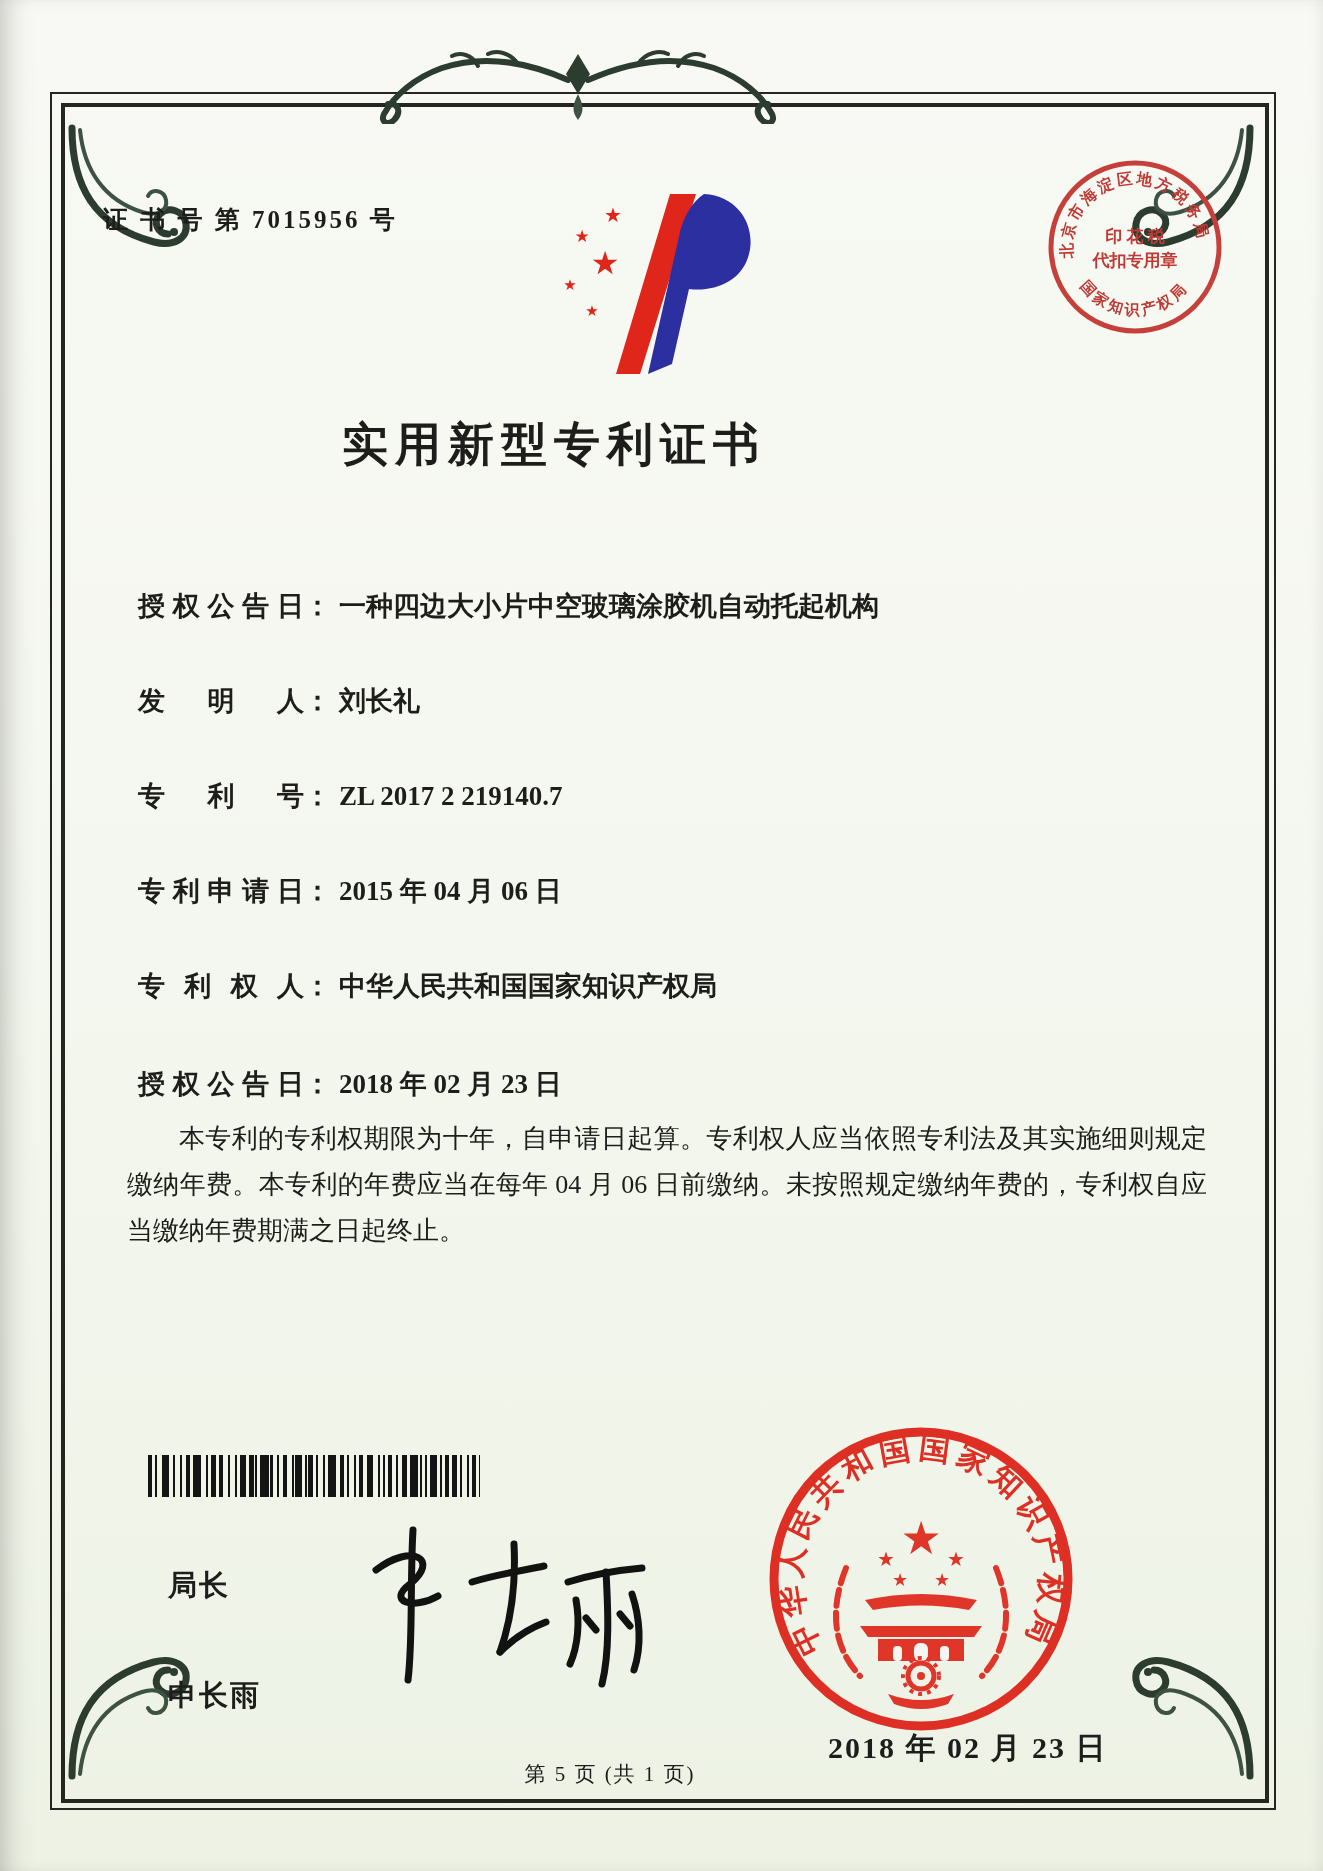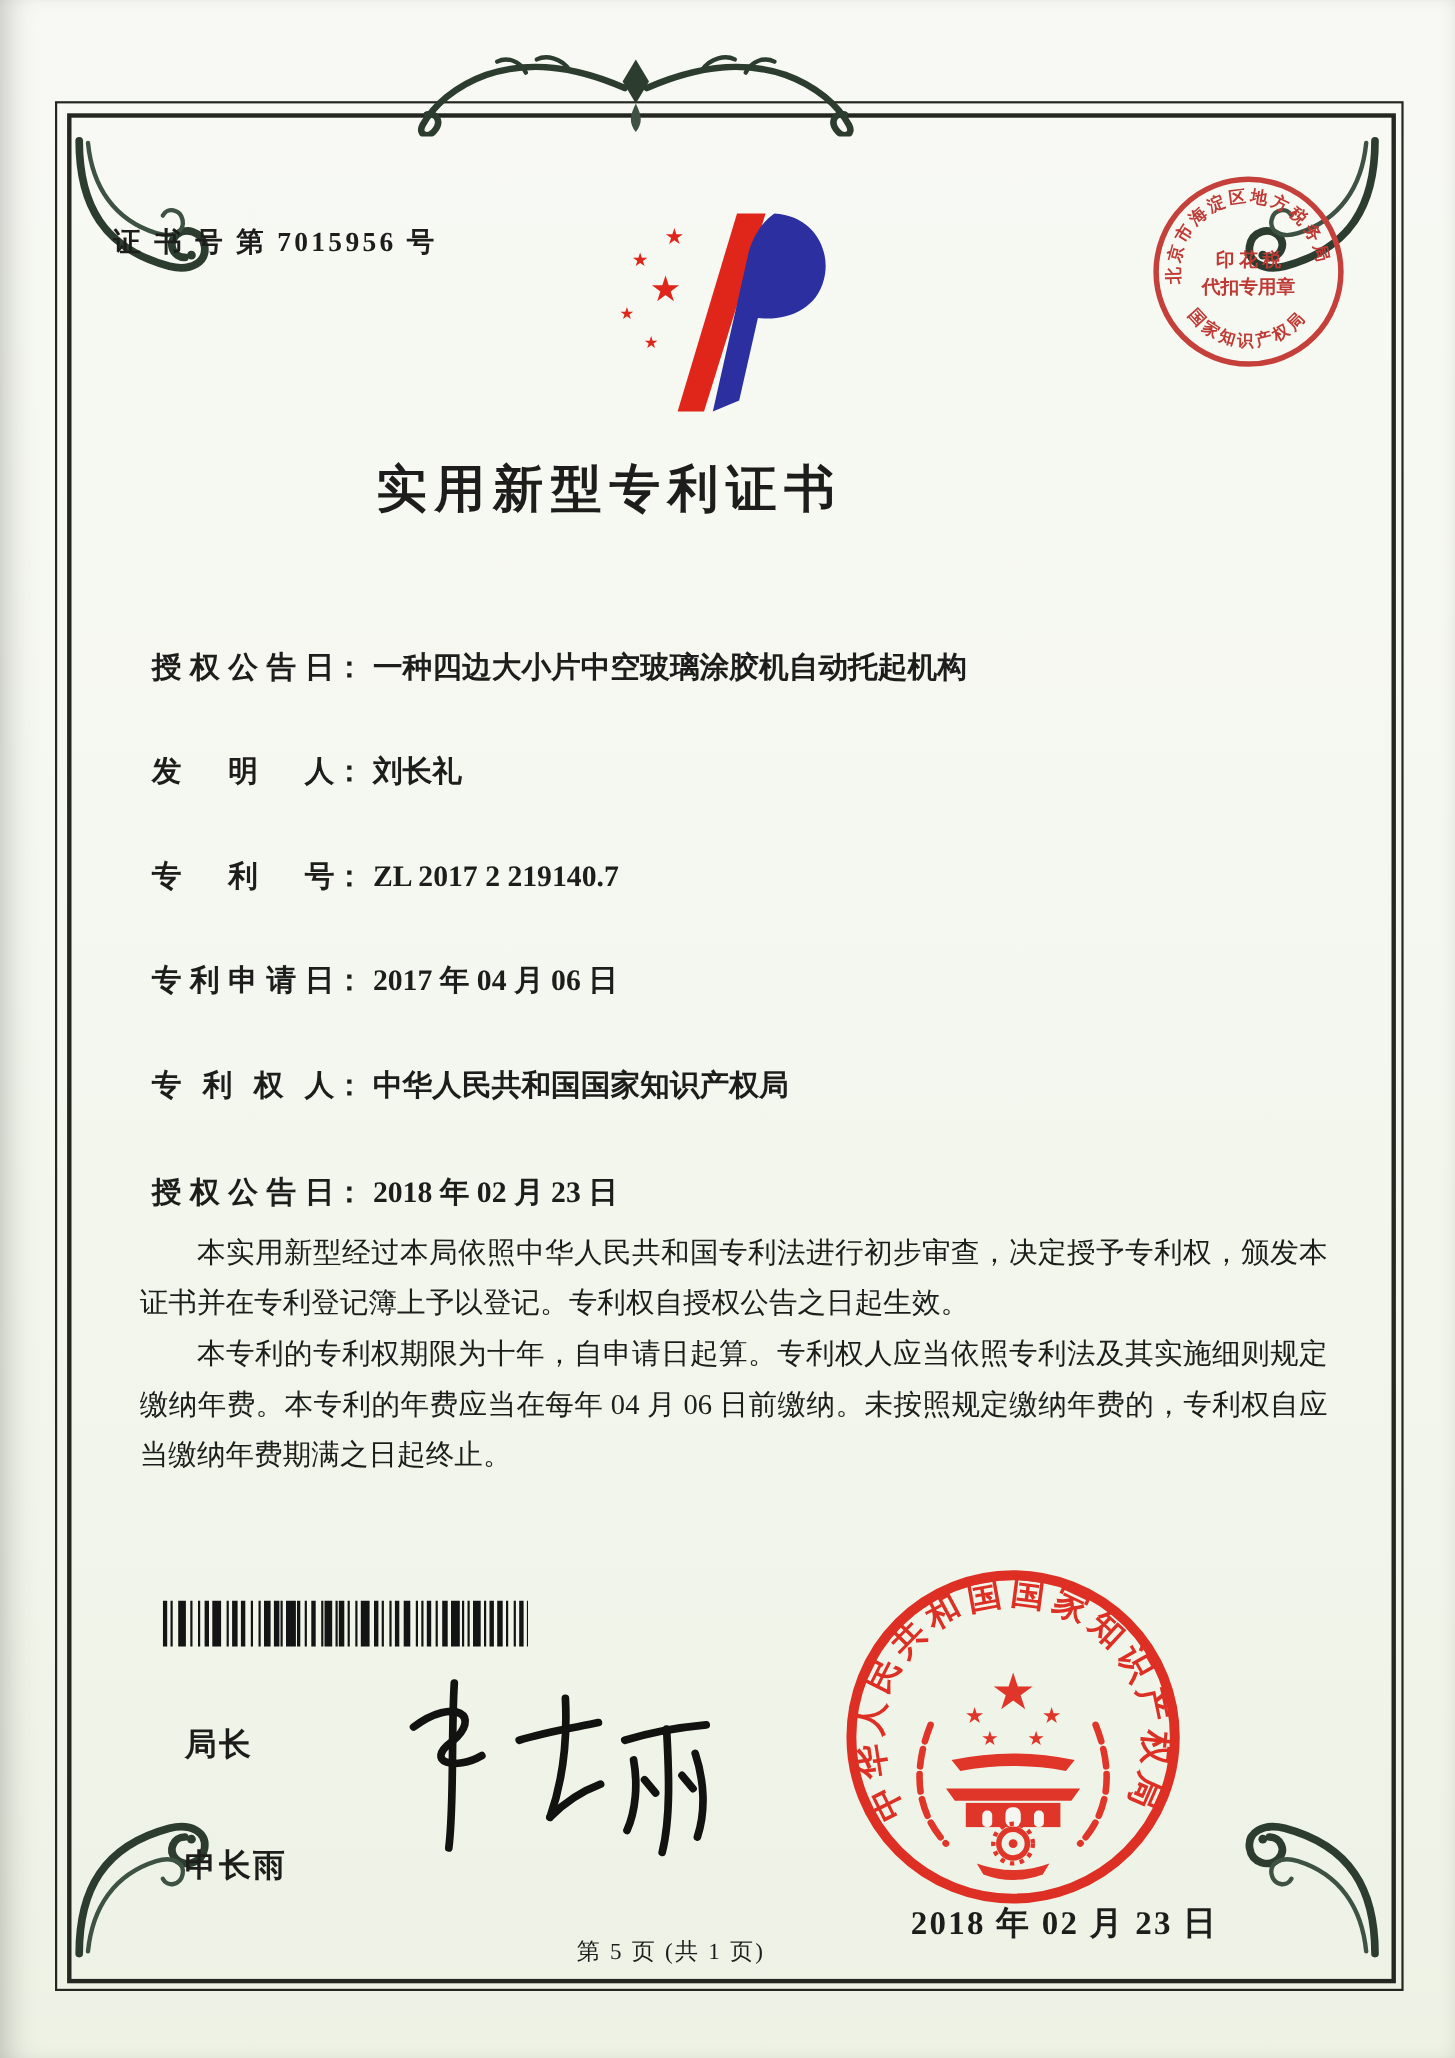--- a/index.html
+++ b/index.html
@@ -109,31 +109,30 @@
   <div class="field" style="top:588px">
     <span class="flabel">授权公告日</span><span class="fcolon">：</span><span class="fvalue">一种四边大小片中空玻璃涂胶机自动托起机构</span>
   </div>
   <div class="field" style="top:683px">
     <span class="flabel">发明人</span><span class="fcolon">：</span><span class="fvalue">刘长礼</span>
   </div>
   <div class="field" style="top:778px">
     <span class="flabel">专利号</span><span class="fcolon">：</span><span class="fvalue">ZL 2017 2 219140.7</span>
   </div>
   <div class="field" style="top:873px">
-    <span class="flabel">专利申请日</span><span class="fcolon">：</span><span class="fvalue">2017 年 04 月 06 日</span>
+    <span class="flabel">专利申请日</span><span class="fcolon">：</span><span class="fvalue">2015 年 04 月 06 日</span>
   </div>
   <div class="field" style="top:968px">
     <span class="flabel">专利权人</span><span class="fcolon">：</span><span class="fvalue">中华人民共和国国家知识产权局</span>
   </div>
   <div class="field" style="top:1066px">
     <span class="flabel">授权公告日</span><span class="fcolon">：</span><span class="fvalue">2018 年 02 月 23 日</span>
   </div>
 
   <div class="body-text">
-    <p>本实用新型经过本局依照中华人民共和国专利法进行初步审查，决定授予专利权，颁发本证书并在专利登记簿上予以登记。专利权自授权公告之日起生效。</p>
     <p>本专利的专利权期限为十年，自申请日起算。专利权人应当依照专利法及其实施细则规定缴纳年费。本专利的年费应当在每年 04 月 06 日前缴纳。未按照规定缴纳年费的，专利权自应当缴纳年费期满之日起终止。</p>
   </div>
 
   <div class="barcode"><i style="width:4.2px;margin-right:3.2px"></i><i style="width:2.1px;margin-right:4.800000000000001px"></i><i style="width:6.300000000000001px;margin-right:4.800000000000001px"></i><i style="width:2.1px;margin-right:4.800000000000001px"></i><i style="width:2.1px;margin-right:3.2px"></i><i style="width:4.2px;margin-right:3.2px"></i><i style="width:8.4px;margin-right:4.800000000000001px"></i><i style="width:2.1px;margin-right:3.2px"></i><i style="width:4.2px;margin-right:3.2px"></i><i style="width:4.2px;margin-right:4.800000000000001px"></i><i style="width:2.1px;margin-right:4.800000000000001px"></i><i style="width:2.1px;margin-right:3.2px"></i><i style="width:6.300000000000001px;margin-right:3.2px"></i><i style="width:4.2px;margin-right:1.6px"></i><i style="width:2.1px;margin-right:3.2px"></i><i style="width:8.4px;margin-right:1.6px"></i><i style="width:2.1px;margin-right:4.800000000000001px"></i><i style="width:2.1px;margin-right:3.2px"></i><i style="width:4.2px;margin-right:4.800000000000001px"></i><i style="width:2.1px;margin-right:1.6px"></i><i style="width:6.300000000000001px;margin-right:3.2px"></i><i style="width:2.1px;margin-right:1.6px"></i><i style="width:4.2px;margin-right:3.2px"></i><i style="width:2.1px;margin-right:4.800000000000001px"></i><i style="width:2.1px;margin-right:3.2px"></i><i style="width:8.4px;margin-right:3.2px"></i><i style="width:4.2px;margin-right:3.2px"></i><i style="width:2.1px;margin-right:4.800000000000001px"></i><i style="width:2.1px;margin-right:3.2px"></i><i style="width:4.2px;margin-right:3.2px"></i><i style="width:6.300000000000001px;margin-right:4.800000000000001px"></i><i style="width:2.1px;margin-right:3.2px"></i><i style="width:2.1px;margin-right:3.2px"></i><i style="width:4.2px;margin-right:3.2px"></i><i style="width:2.1px;margin-right:4.800000000000001px"></i><i style="width:4.2px;margin-right:3.2px"></i><i style="width:8.4px;margin-right:1.6px"></i><i style="width:2.1px;margin-right:3.2px"></i><i style="width:2.1px;margin-right:3.2px"></i><i style="width:6.300000000000001px;margin-right:3.2px"></i><i style="width:2.1px;margin-right:3.2px"></i><i style="width:4.2px;margin-right:3.2px"></i><i style="width:4.2px;margin-right:3.2px"></i><i style="width:2.1px;margin-right:4.800000000000001px"></i><i style="width:2.1px;margin-right:3.2px"></i><i style="width:4.2px;margin-right:3.2px"></i><i style="width:6.300000000000001px;margin-right:4.800000000000001px"></i></div>
 
   <div class="signer-title">局长</div>
   <div class="signer-name">申长雨</div>
 
   <svg class="signature" width="360" height="190" viewBox="0 0 360 190">
     <g fill="none" stroke="#121210" stroke-width="7" stroke-linecap="round" stroke-linejoin="round">

